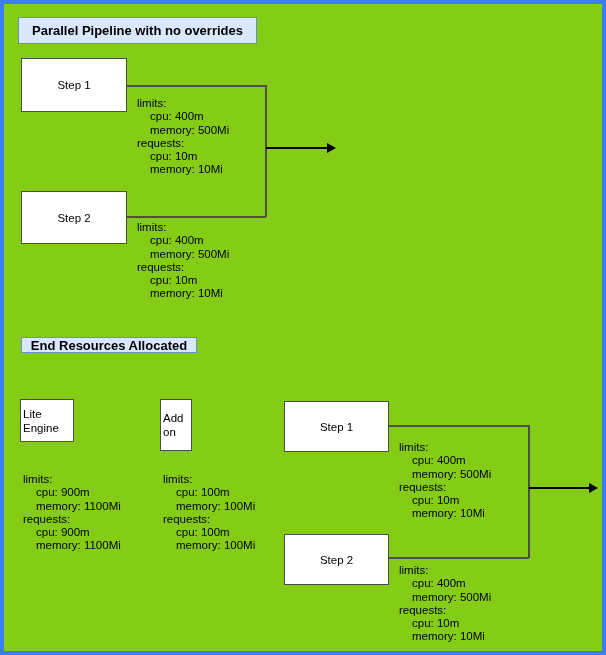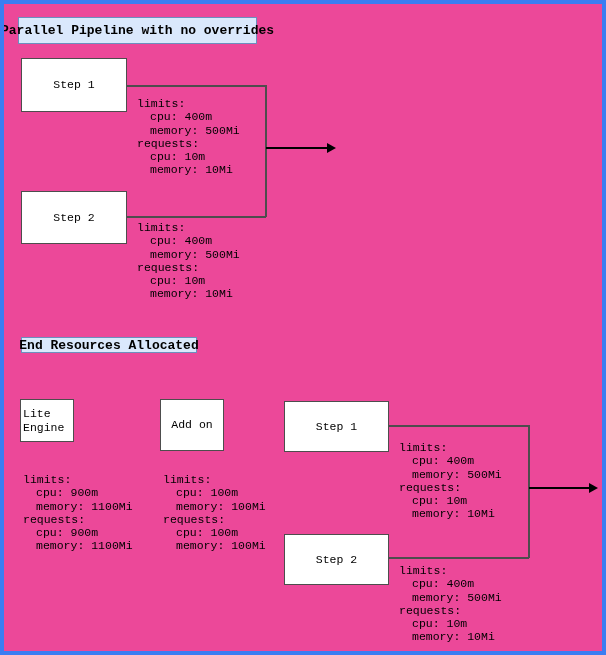--- a/index.html
+++ b/index.html
@@ -1,22 +1,22 @@
 <!DOCTYPE html>
 <html style="--frame: #3b7df2; --title-fill: #dae8fc; --title-stroke: #6c8ebf; --node-stroke: #4d4d4d; --connector: #4d4d4d; --arrow: #000000;"><head>
 <meta charset="utf-8">
 <style>
   html,body{margin:0;padding:0;background:#fff;}
   #canvas{
     position:relative;
     width:606px;height:655px;
     box-sizing:border-box;
     border:4px solid var(--frame,#3b7df2);
-    background:#ec4899;
-    font-family:Liberation Mono, monospace;
+    background:#84cc16;
+    font-family:Liberation Sans, sans-serif;
     color:#000;
     overflow:hidden;
   }
   .title-box{
     position:absolute;
     box-sizing:border-box;
     background:var(--title-fill,#dae8fc);
     border:1px solid var(--title-stroke,#6c8ebf);
     display:flex;align-items:center;justify-content:center;
     font-size:13px;font-weight:bold;
@@ -31,21 +31,21 @@
     border:1.5px solid var(--node-stroke,#4d4d4d);
     display:flex;align-items:center;justify-content:center;
     text-align:left;
     font-size:11.5px;
     line-height:14px;
     padding:2px;
   }
   #s1-step1{left:17px;top:54px;width:106px;height:54px;}
   #s1-step2{left:17px;top:187px;width:106px;height:53px;}
   #s2-lite {left:16px;top:395px;width:54px;height:43px;}
-  #s2-addon{left:156px;top:395px;width:64px;height:52px;}
+  #s2-addon{left:156px;top:395px;width:32px;height:52px;}
   #s2-step1{left:280px;top:397px;width:105px;height:51px;}
   #s2-step2{left:280px;top:530px;width:105px;height:51px;}
   .hline{position:absolute;height:1.5px;background:var(--connector,#4d4d4d);}
   .vline{position:absolute;width:1.5px;background:var(--connector,#4d4d4d);}
   #lineA{left:123px;top:81px;width:139px;}
   #lineB{left:123px;top:212px;width:139px;}
   #vlineA{left:261px;top:81px;height:132px;}
   #lineC{left:385px;top:421px;width:140px;}
   #lineD{left:385px;top:553px;width:140px;}
   #vlineB{left:524px;top:421px;height:133px;}

